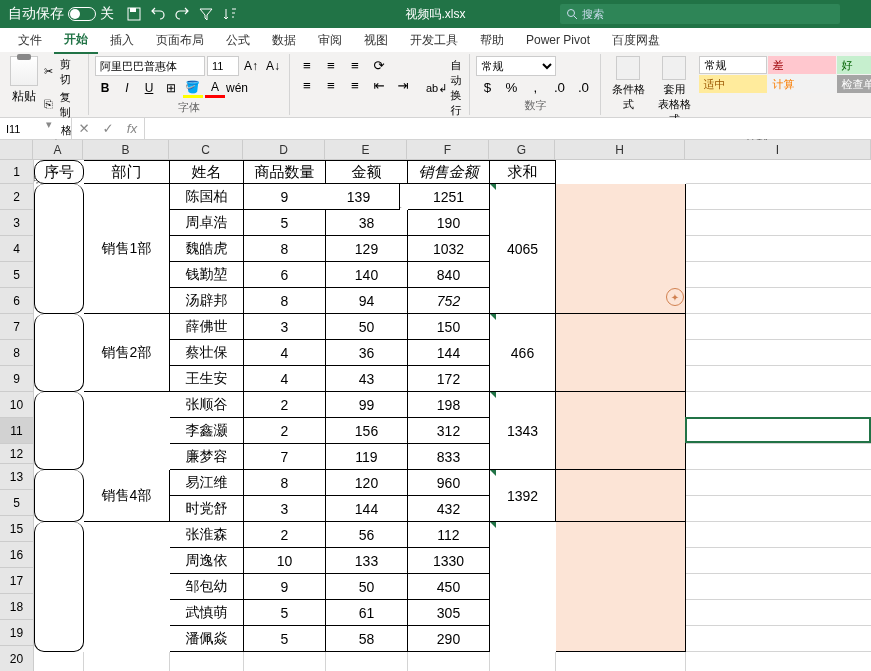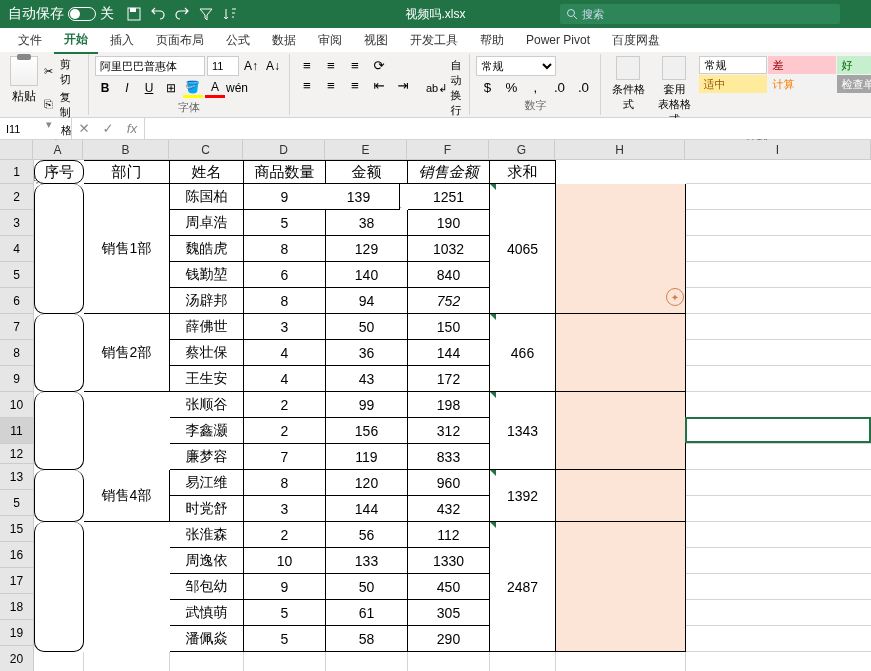--- a/index.html
+++ b/index.html
@@ -348,21 +348,20 @@
         <div class="cell bri bbi" style="left: 50px; top: 154px; width: 86px; height: 78px;">销售2部</div>
         <div class="cell bri bbi" style="left: 50px; top: 310px; width: 86px; height: 52px;">销售4部</div>
         <div class="cell bri bbi" style="left: 456px; top: 24px; width: 66px; height: 130px;">4065</div>
         <div class="triangle-marker" style="left: 456px; top: 24px;"></div>
         <div class="cell bri bbi" style="left: 456px; top: 154px; width: 66px; height: 78px;">466</div>
         <div class="triangle-marker" style="left: 456px; top: 154px;"></div>
         <div class="cell bri bbi" style="left: 456px; top: 232px; width: 66px; height: 78px;">1343</div>
         <div class="triangle-marker" style="left: 456px; top: 232px;"></div>
         <div class="cell bri bbi" style="left: 456px; top: 310px; width: 66px; height: 52px;">1392</div>
         <div class="triangle-marker" style="left: 456px; top: 310px;"></div>
-        <div class="cell bri bb" style="left: 456px; top: 362px; width: 66px; height: 130px;">2487</div>
         <div class="triangle-marker" style="left: 456px; top: 362px;"></div>
         <div class="cell hl br bbi" style="left: 522px; top: 24px; width: 130px; height: 130px;"></div>
         <div class="cell hl br bbi" style="left: 522px; top: 154px; width: 130px; height: 78px;"></div>
         <div class="cell hl br bbi" style="left: 522px; top: 232px; width: 130px; height: 78px;"></div>
         <div class="cell hl br bbi" style="left: 522px; top: 310px; width: 130px; height: 52px;"></div>
         <div class="cell hl br bb" style="left: 522px; top: 362px; width: 130px; height: 130px;"></div>
         <div class="cell bri bbi" style="left: 136px; top: 24px; width: 74px; height: 26px;">陈国柏</div>
         <div class="cell bri bbi" style="left: 210px; top: 24px; width: 82px; height: 26px;">9</div>
         <div class="cell bri bbi" style="left: 284px; top: 24px; width: 82px; height: 26px;">139</div>
         <div class="cell bri bbi" style="left: 374px; top: 24px; width: 82px; height: 26px;">1251</div>

